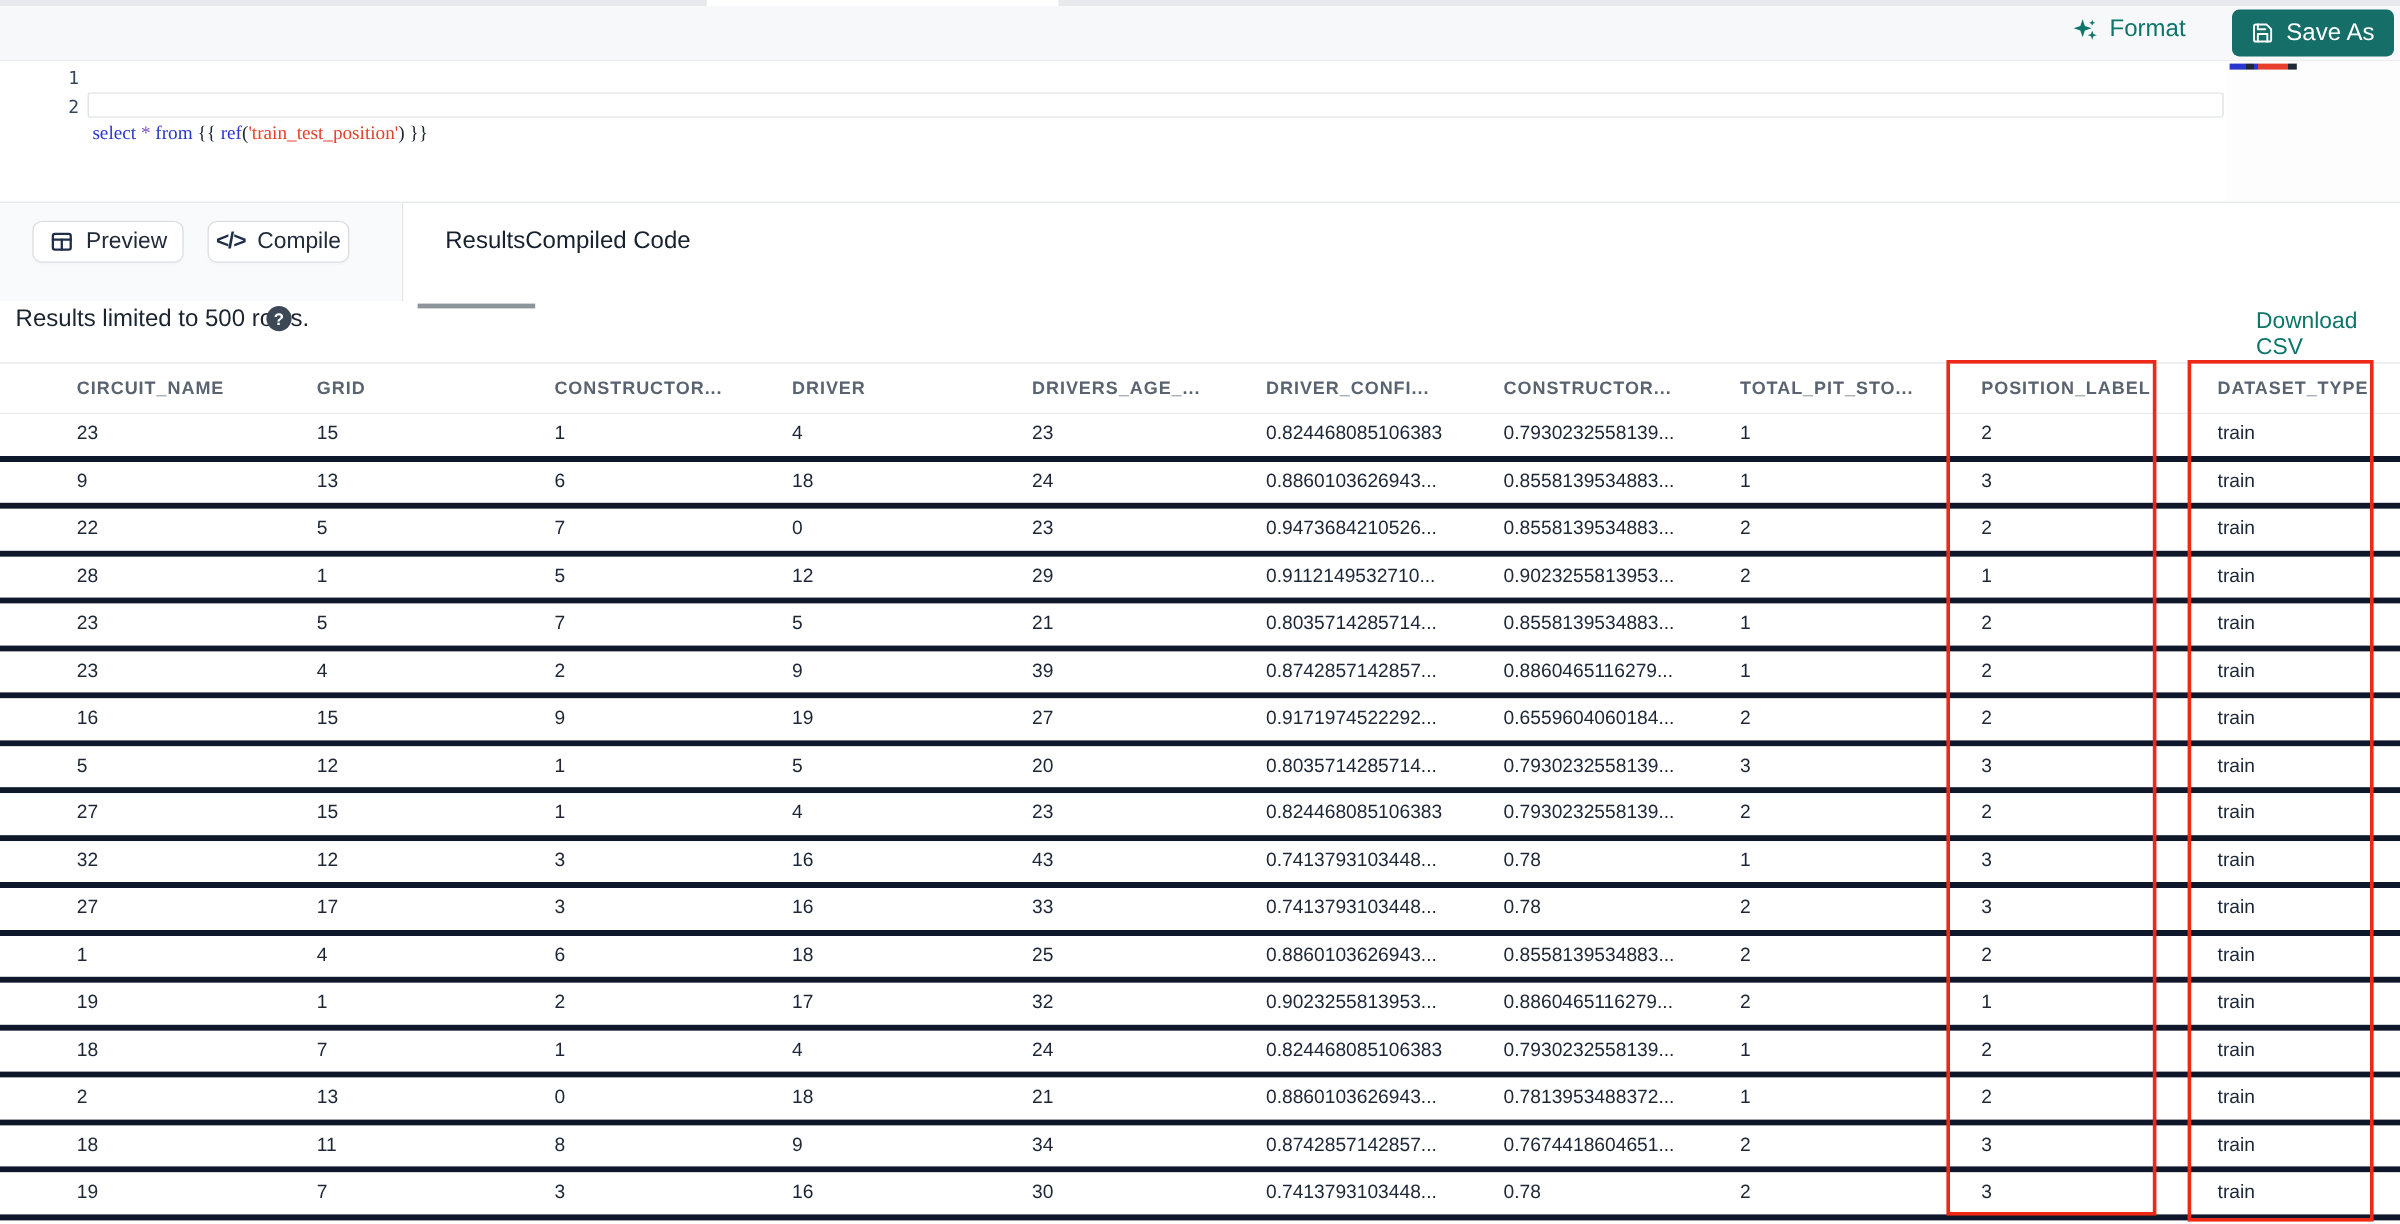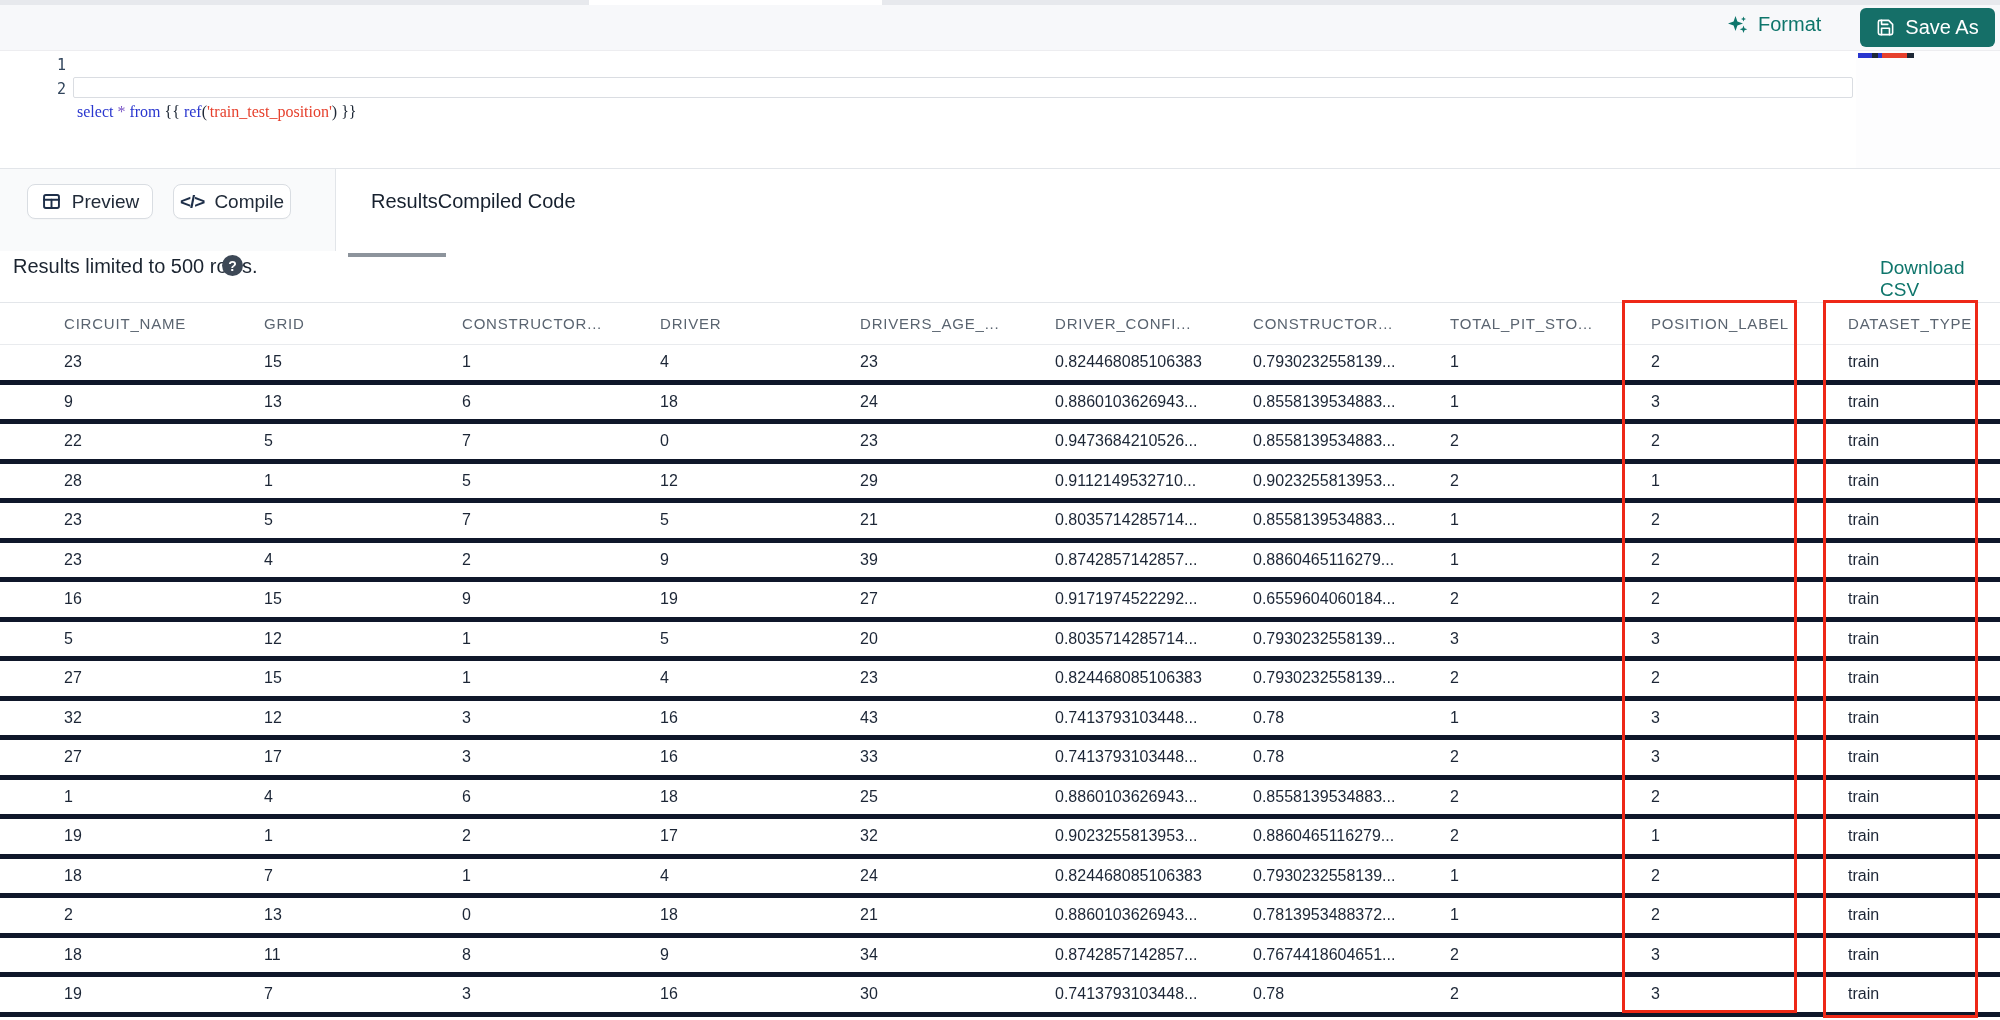--- a/index.html
+++ b/index.html
@@ -59,21 +59,21 @@
   .help { position:absolute; top:255px; left:222px; width:21px; height:21px; border-radius:50%;
           background:#3d4856; color:#fff; font-size:14px; font-weight:bold; display:flex;
           align-items:center; justify-content:center; cursor:pointer; }
   .download { position:absolute; top:257px; left:1880px; font-size:19px; color:var(--teal-text); cursor:pointer; }
 
   
   .table { position:absolute; top:302px; left:0; width:2000px; }
   .grid-row { display:grid; grid-template-columns:200px 198px 198px 200px 195px 198px 197px 201px 197px 166px;
               padding-left:50px; align-items:center; }
   .thead { height:43px; border-top:1px solid #e3e6ea; border-bottom:1px solid #e9ebee; background:#fff; }
-  .th { padding-left:14px; font-size:15px; font-weight:normal; color:#5a6470; letter-spacing:0.8px; white-space:nowrap; overflow:hidden; }
+  .th { padding-left:14px; font-size:15px; font-weight:bold; color:#5a6470; letter-spacing:0.8px; white-space:nowrap; overflow:hidden; }
   .trow { height:39.5px; border-bottom:5px solid #0f172a; background:#fff; }
   .td { padding-left:14px; font-size:16px; color:#1c2636; white-space:nowrap; overflow:hidden; }
 
   
   .redbox { position:absolute; border:3px solid var(--hl); z-index:5; pointer-events:none; }
   .box1 { left:1622px; top:300px; width:175px; height:713px; }
   .box2 { left:1823px; top:300px; width:155px; height:718px; }
 
   svg { display:block; }
 </style>

